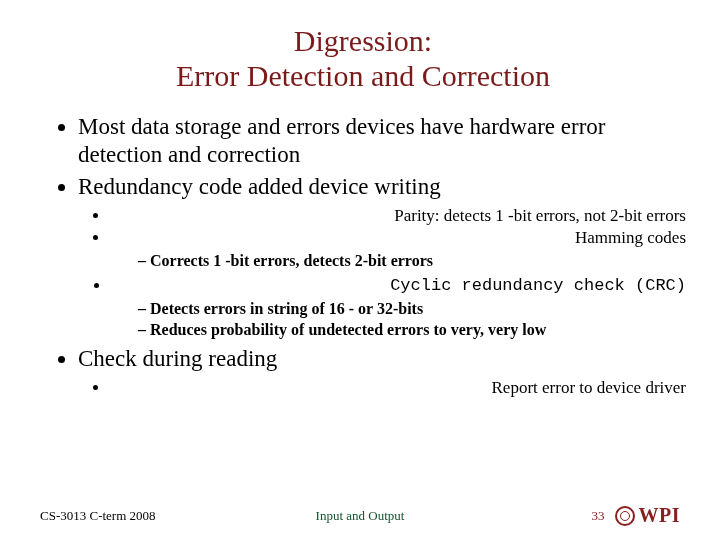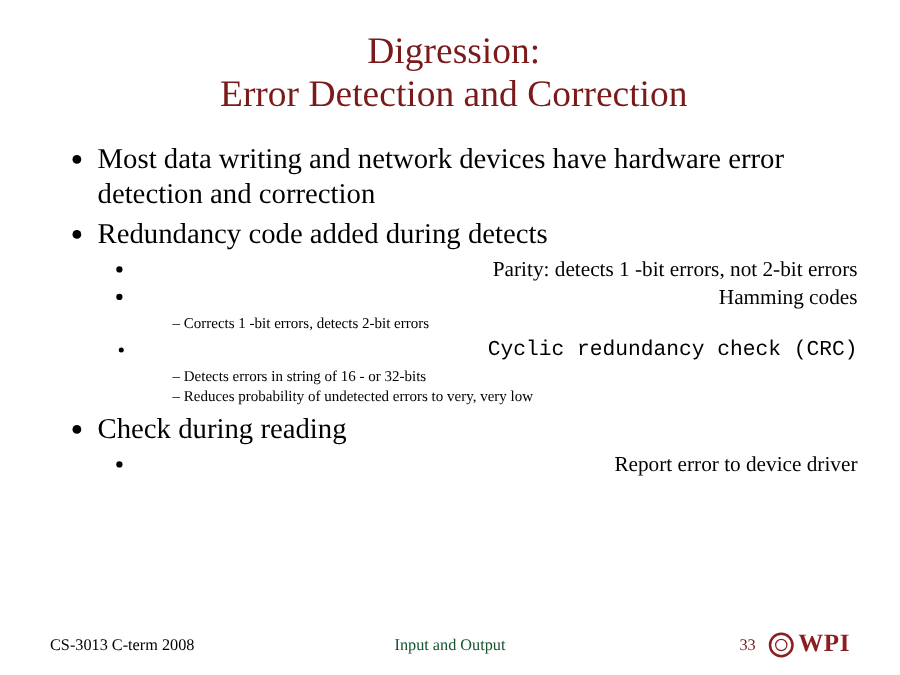--- a/index.html
+++ b/index.html
@@ -39,23 +39,24 @@
     margin: 4px 0 2px 0;
     padding-left: 70px;
     font-size: 17px;
     line-height: 1.28;
     text-align: right;
   }
   ul.sub1.tight { padding-left: 70px; font-family: Liberation Mono, monospace; }
   ul.sub2 {
     margin: 2px 0 4px 0;
     padding-left: 98px;
-    font-size: 12px;
+    font-size: 16px;
     line-height: 1.3;
     list-style: none;
+    font-weight: bold;
   }
   ul.sub2 > li::before {
     content: "– ";
   }
   .footer {
     position: absolute;
     left: 0;
     bottom: 13px;
     width: 720px;
     padding: 0 40px;
@@ -107,22 +108,22 @@
 <body>
 
 <div class="slide">
 
   <h1 class="title">
     <span>Digression:</span><br>
     <span>Error Detection and Correction</span>
   </h1>
 
   <ul class="top">
-    <li>Most data writing and network devices have hardware error detection and correction</li>
-    <li>Redundancy code added during detects</li>
+    <li>Most data storage and errors devices have hardware error detection and correction</li>
+    <li>Redundancy code added device writing</li>
   </ul>
   <ul class="sub1">
     <li>Parity: detects 1 -bit errors, not 2-bit errors</li>
     <li>Hamming codes</li>
   </ul>
   <ul class="sub2">
     <li>Corrects 1 -bit errors, detects 2-bit errors</li>
   </ul>
   <ul class="sub1 tight">
     <li>Cyclic redundancy check (CRC)</li>

